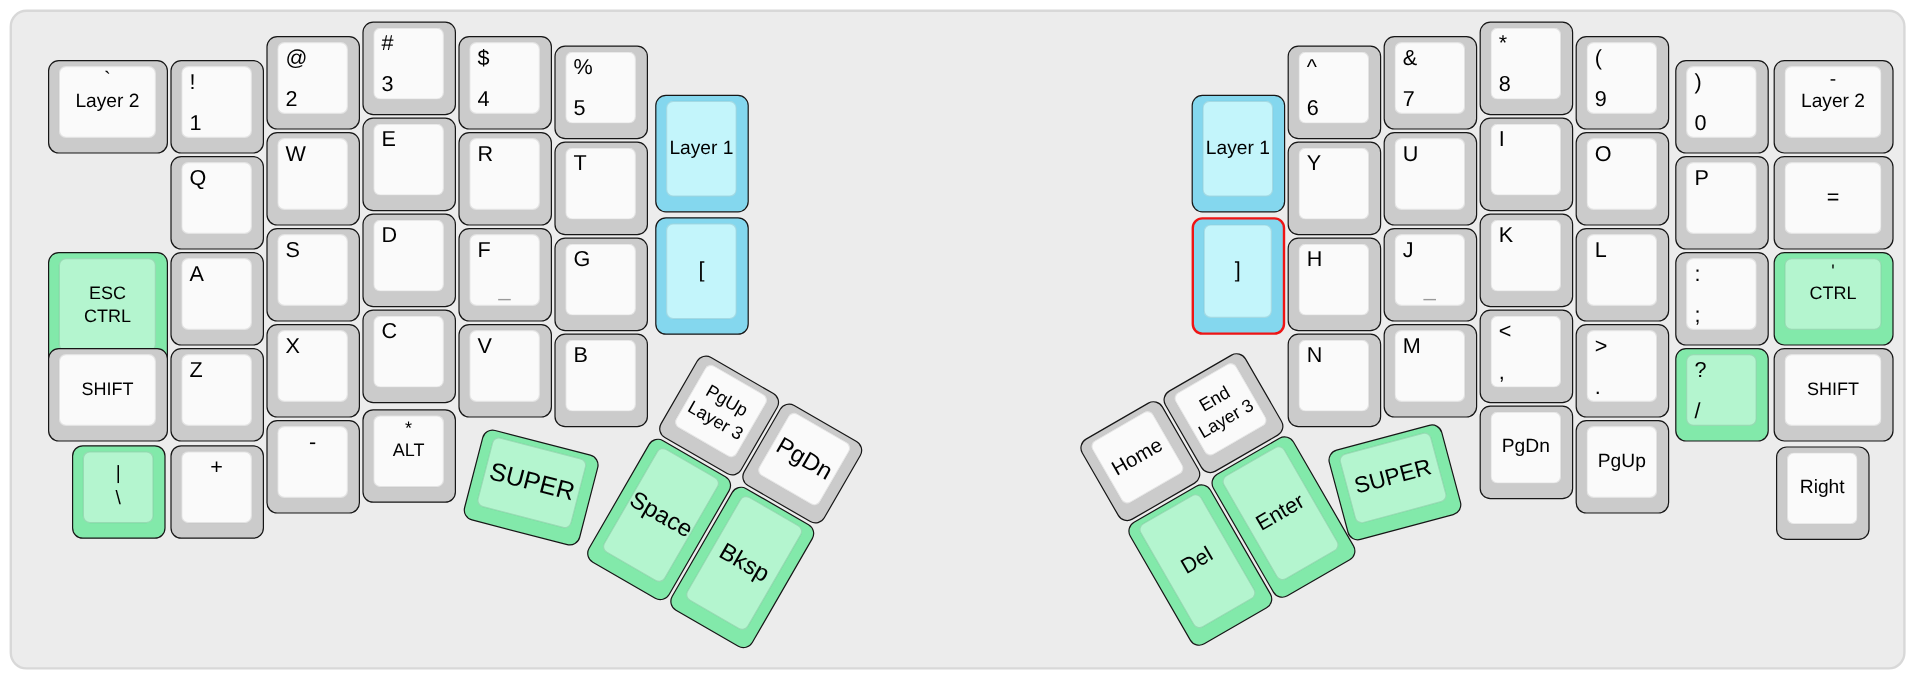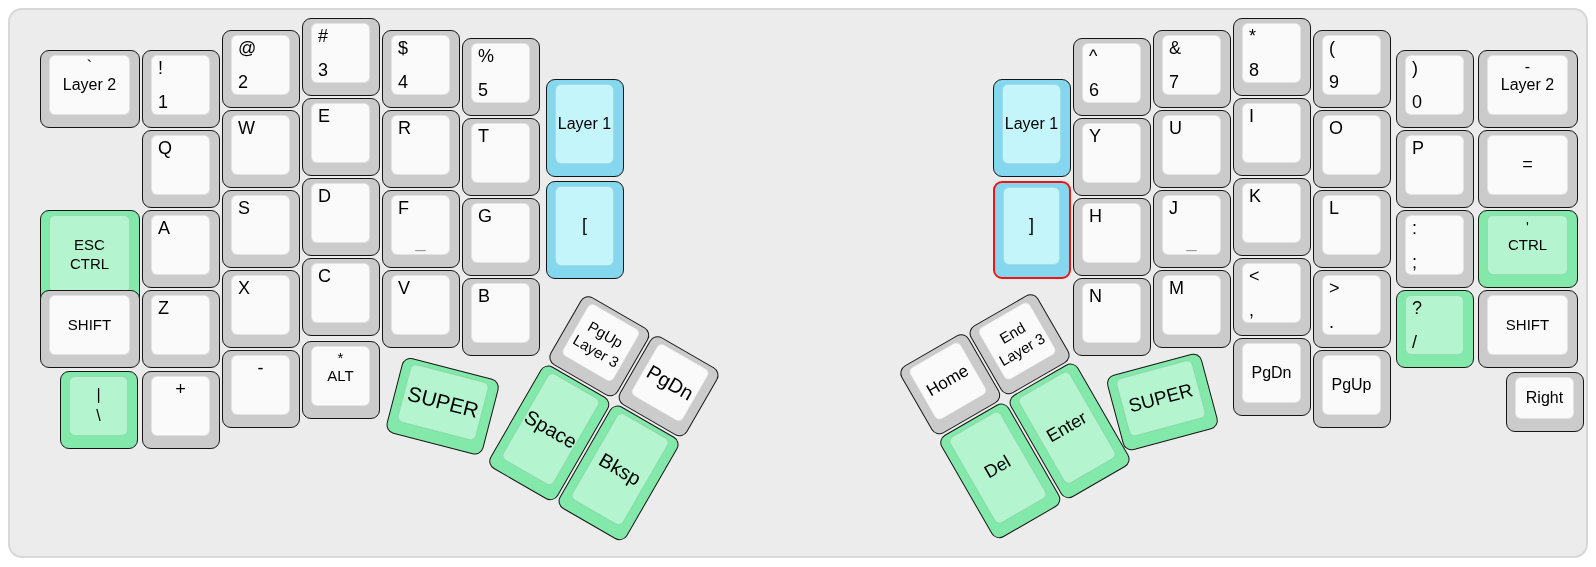--- a/index.html
+++ b/index.html
@@ -396,21 +396,21 @@
       <div class="keytop">
         <span class="lg tc" style="font-size: 15px;">'</span>
         <span class="lg c" style="font-size: 15px;">CTRL</span>
       </div>
     </div>
     <div class="key gray" style="left: 1478px; top: 290px; width: 100px; height: 78px;">
       <div class="keytop">
         <span class="lg c" style="font-size: 15px;">SHIFT</span>
       </div>
     </div>
-    <div class="key gray" style="left: 1480px; top: 372px; width: 78px; height: 60px; margin-left: 26px;">
+    <div class="key gray" style="left: 1480px; top: 372px; width: 78px; height: 78px;">
       <div class="keytop">
         <span class="lg c" style="font-size: 16px;">Right</span>
       </div>
     </div>
     <div class="key green" style="left: 1105px; top: 377px; width: 98px; height: 78px; transform: rotate(-15deg);">
       <div class="keytop">
         <span class="lg c" style="font-size: 19px;">SUPER</span>
       </div>
     </div>
   </div>

